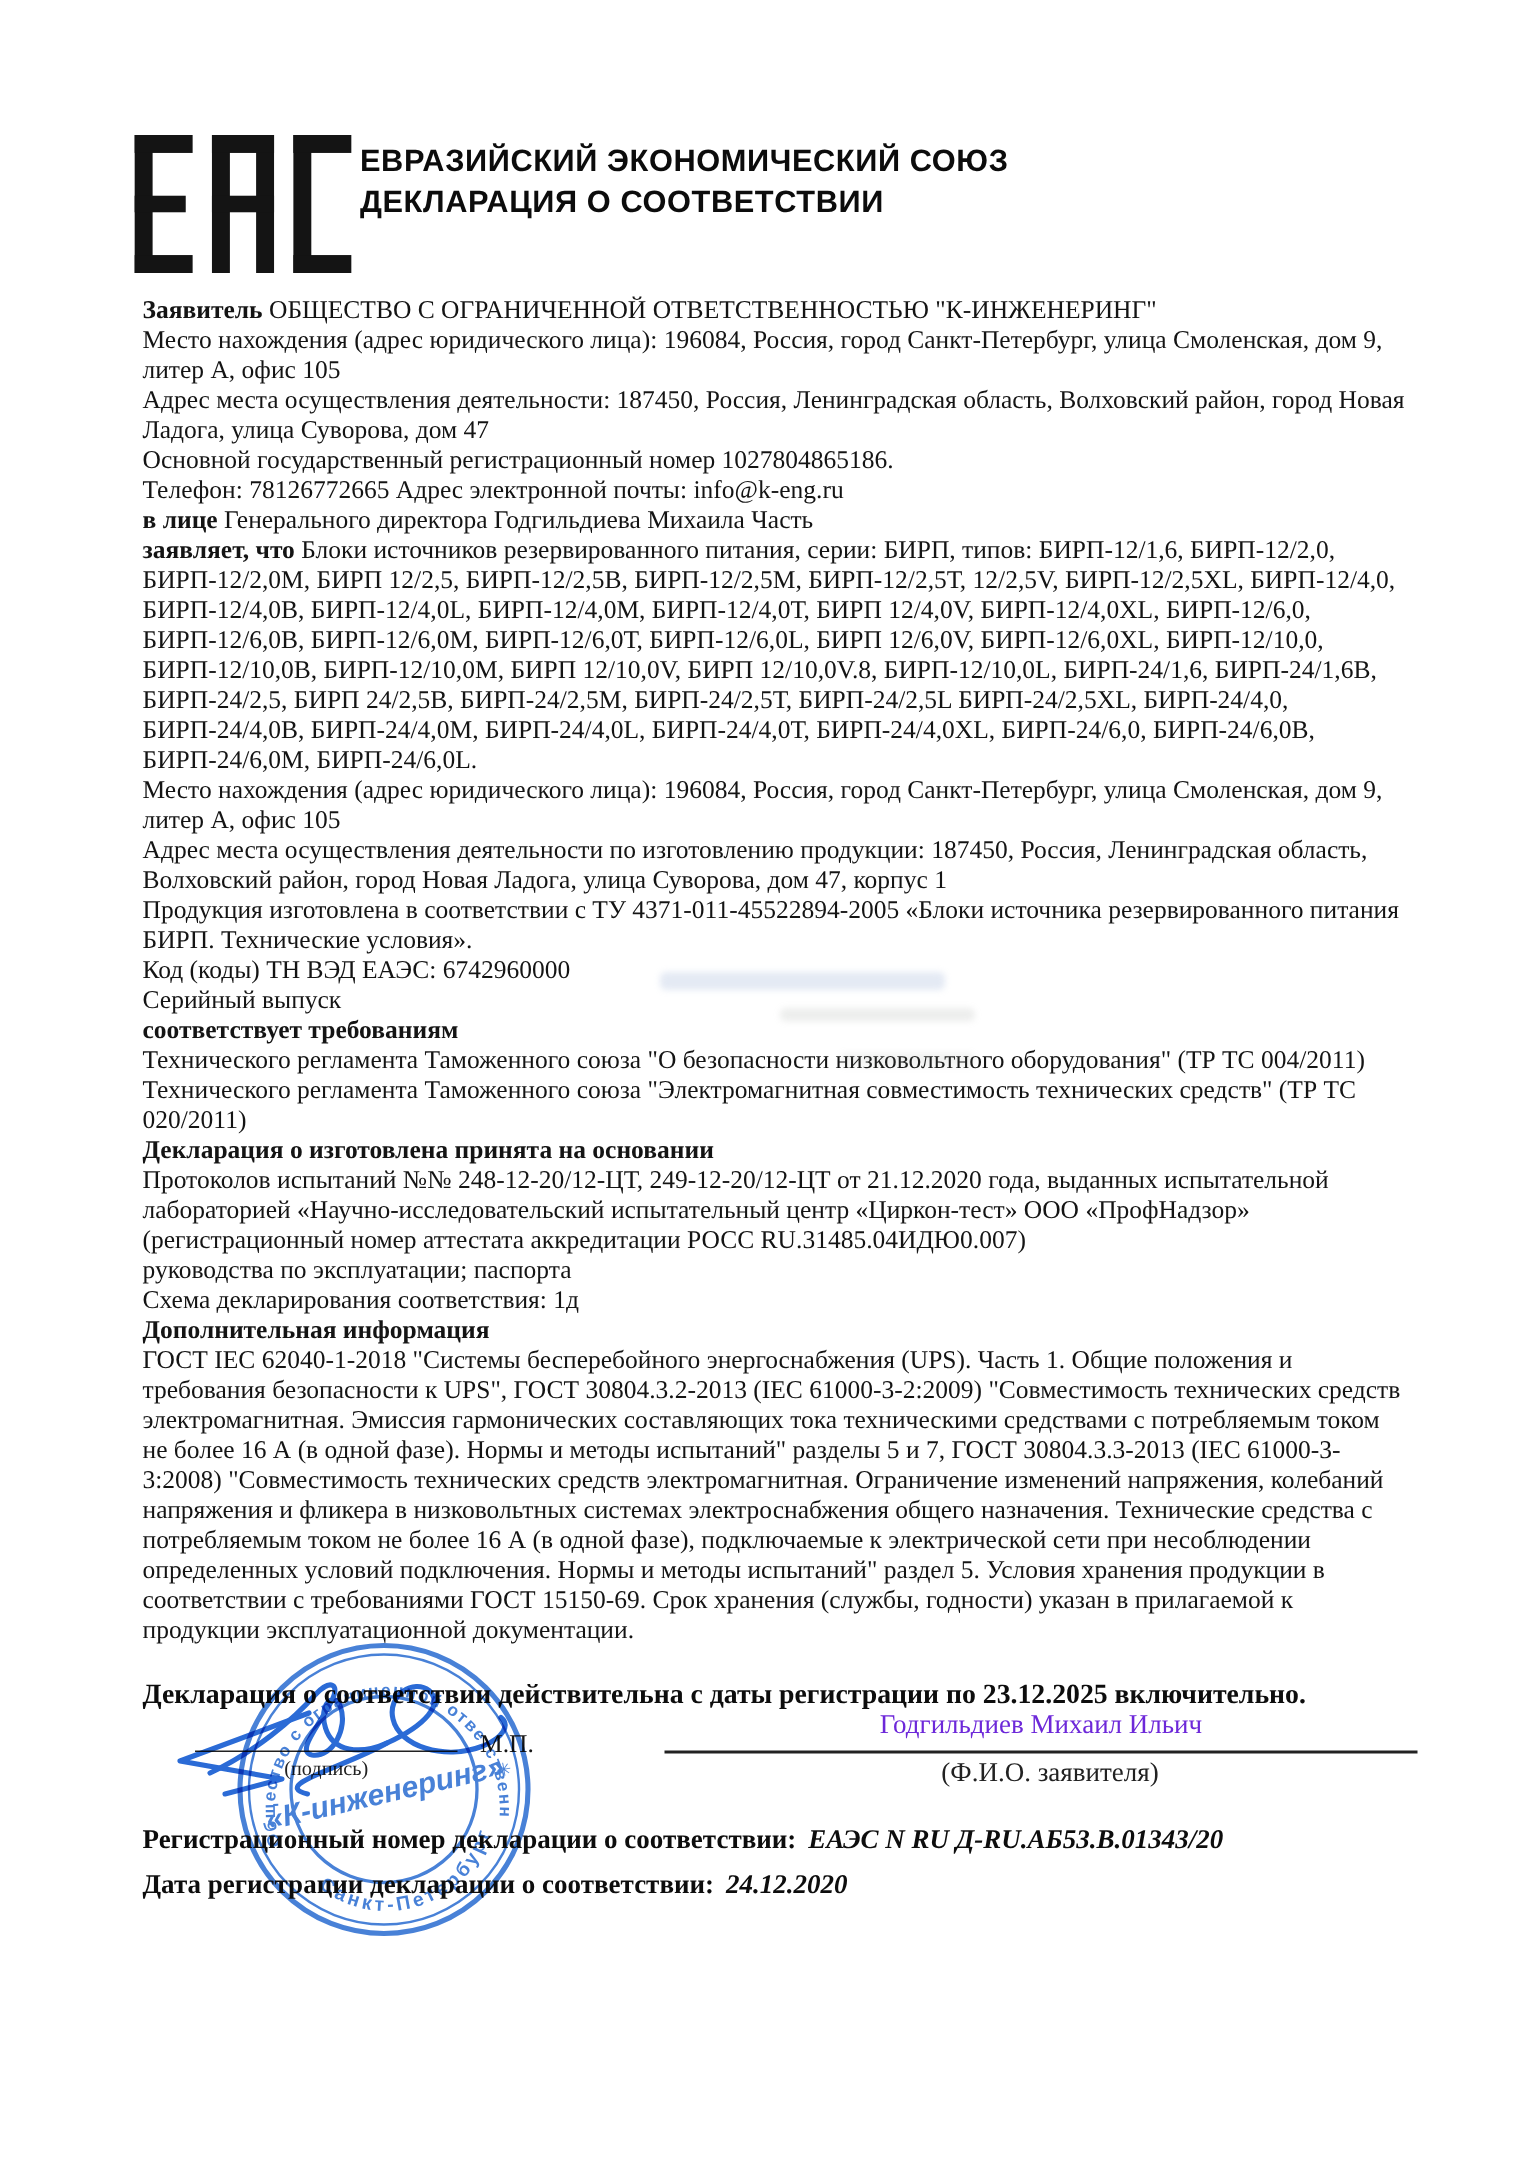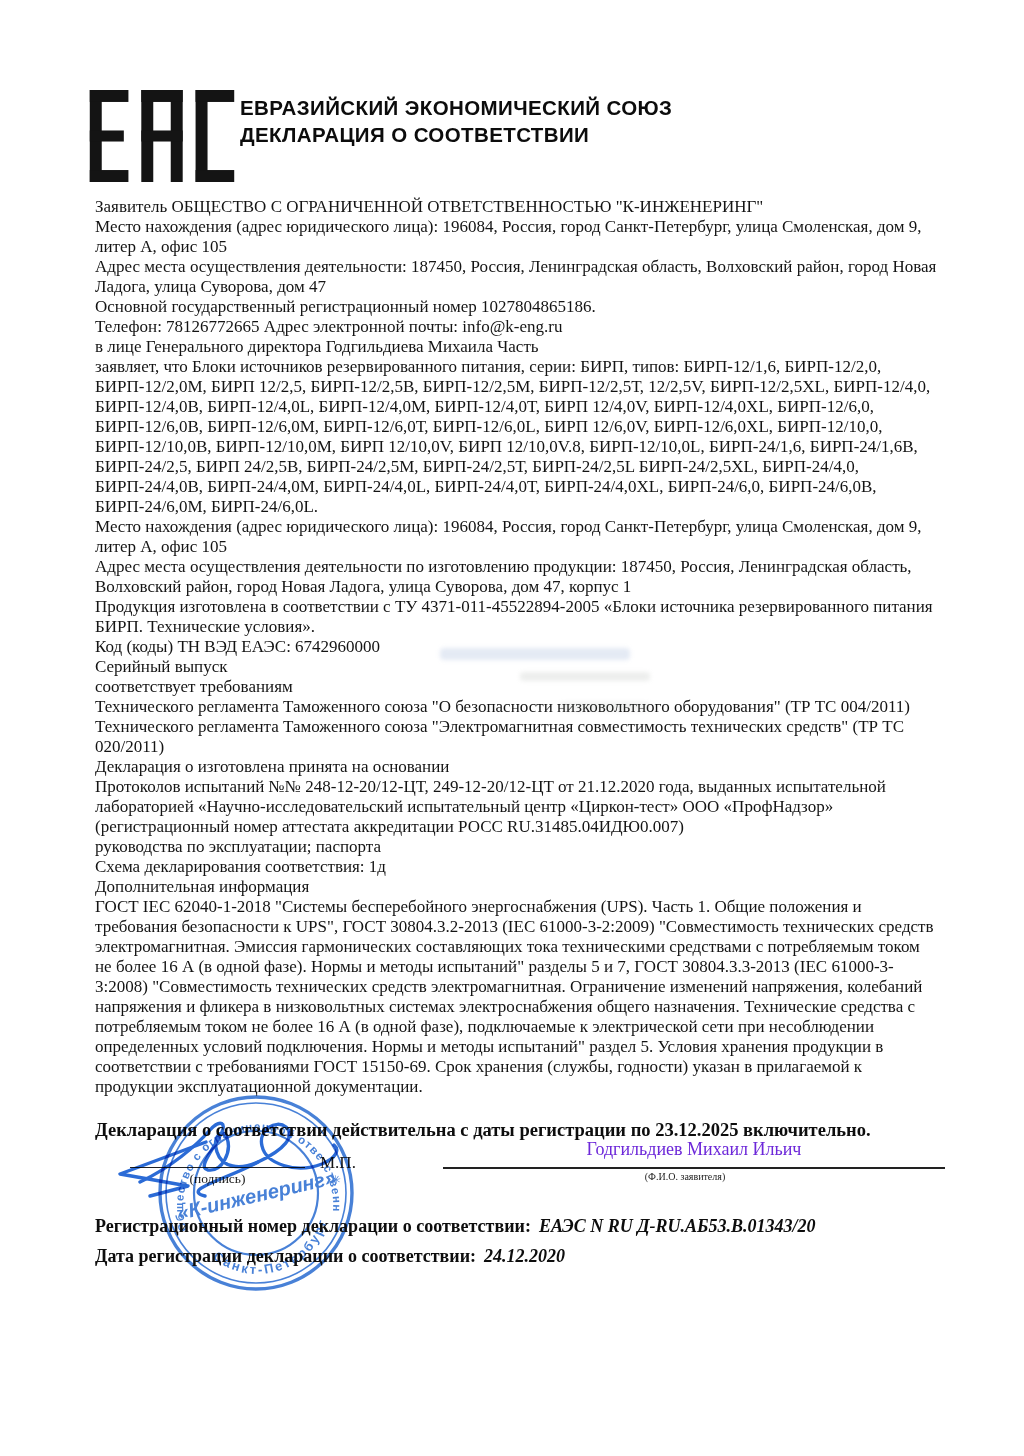--- a/index.html
+++ b/index.html
@@ -13,32 +13,32 @@
     position:absolute;left:240px;top:94px;width:650px;
     font-family:"Liberation Sans", sans-serif;font-weight:bold;
     font-size:20.5px;line-height:27px;letter-spacing:.4px;color:#0c0c0c;
   }
   
   .doc-body{
     position:absolute;left:95px;top:197px;width:845px;
     font-size:17px;line-height:20px;color:#141414;
   }
   .doc-body p{margin:0;padding:0;}
-  .doc-body b{font-weight:normal;}
+  .doc-body b{font-weight:bold;}
   .validity{
     position:absolute;left:95px;top:1101px;width:860px;
     font-size:18.5px;font-weight:bold;color:#0d0d0d;
   }
   
   .sig-line{position:absolute;left:130px;top:1167px;width:175px;border-top:1.6px solid #222;}
   .sig-caption{position:absolute;left:130px;top:1171px;width:175px;text-align:center;font-size:13.5px;color:#222;}
   .mp{position:absolute;left:320px;top:1153px;font-size:17px;color:#161616;}
   .fio-name{position:absolute;left:443px;top:1139px;width:502px;text-align:center;font-size:18px;color:#6d28d9;}
   .fio-line{position:absolute;left:443px;top:1167px;width:502px;border-top:2px solid #222;}
-  .fio-caption{position:absolute;left:434px;top:1171px;width:502px;text-align:center;font-size:10px;color:#222;}
+  .fio-caption{position:absolute;left:449px;top:1171px;width:502px;text-align:center;font-size:18px;color:#222;}
   
   .reg-line{position:absolute;left:95px;font-size:18px;font-weight:bold;color:#0d0d0d;}
   .reg-number{top:1216px;}
   .reg-date{top:1246px;}
   .reg-line .val{margin-left:8px;font-style:italic;}
   
   .stamp{position:absolute;left:154px;top:1090px;opacity:.88;mix-blend-mode:multiply;}
   .sign-ink{position:absolute;left:110px;top:1112px;mix-blend-mode:multiply;}
   
   .smudge{position:absolute;border-radius:4px;filter:blur(2px);}

